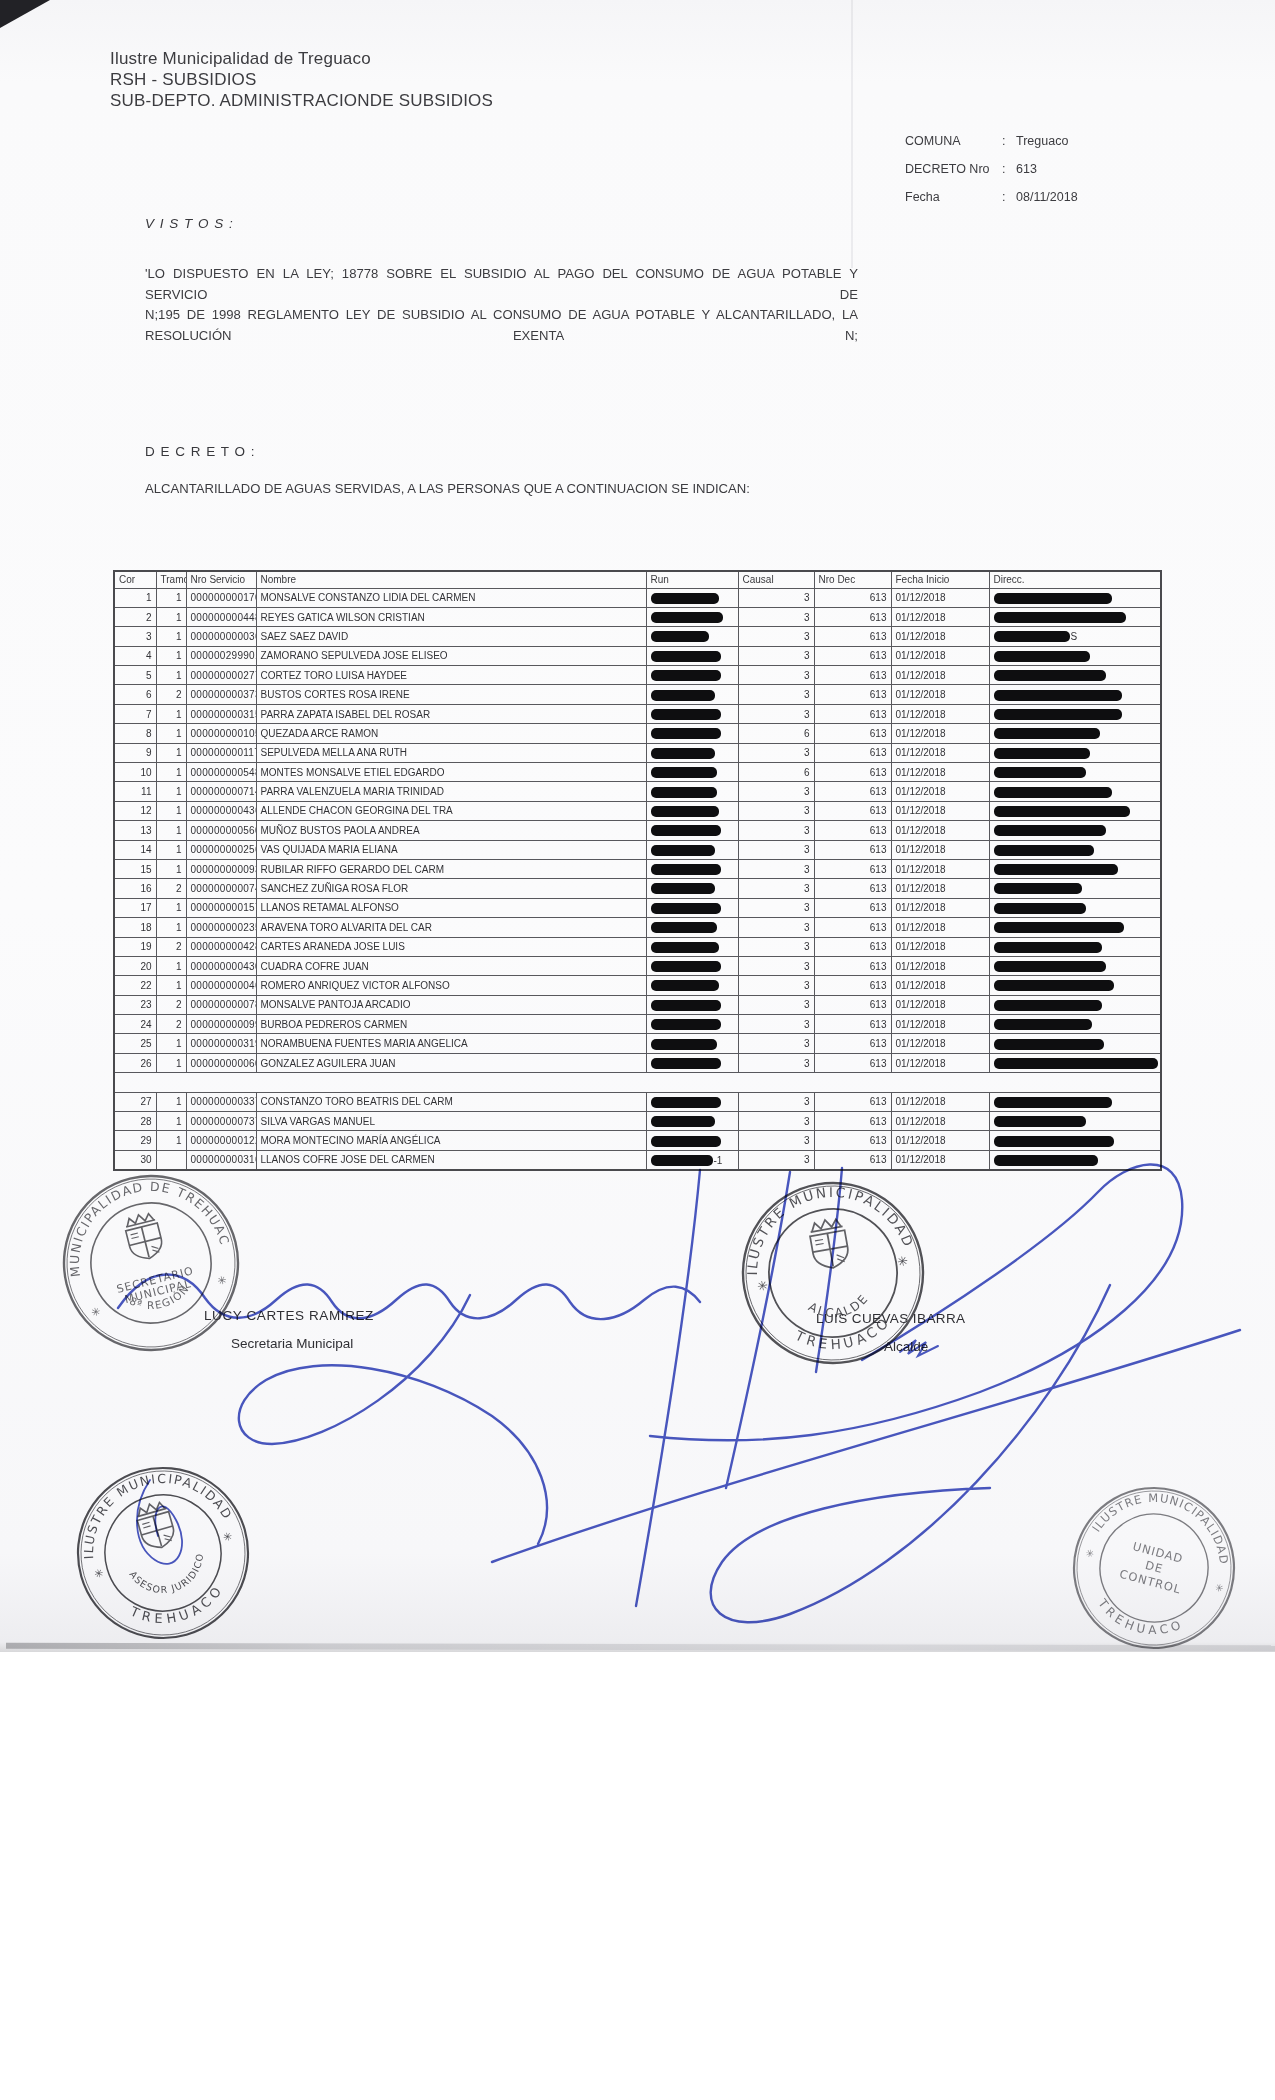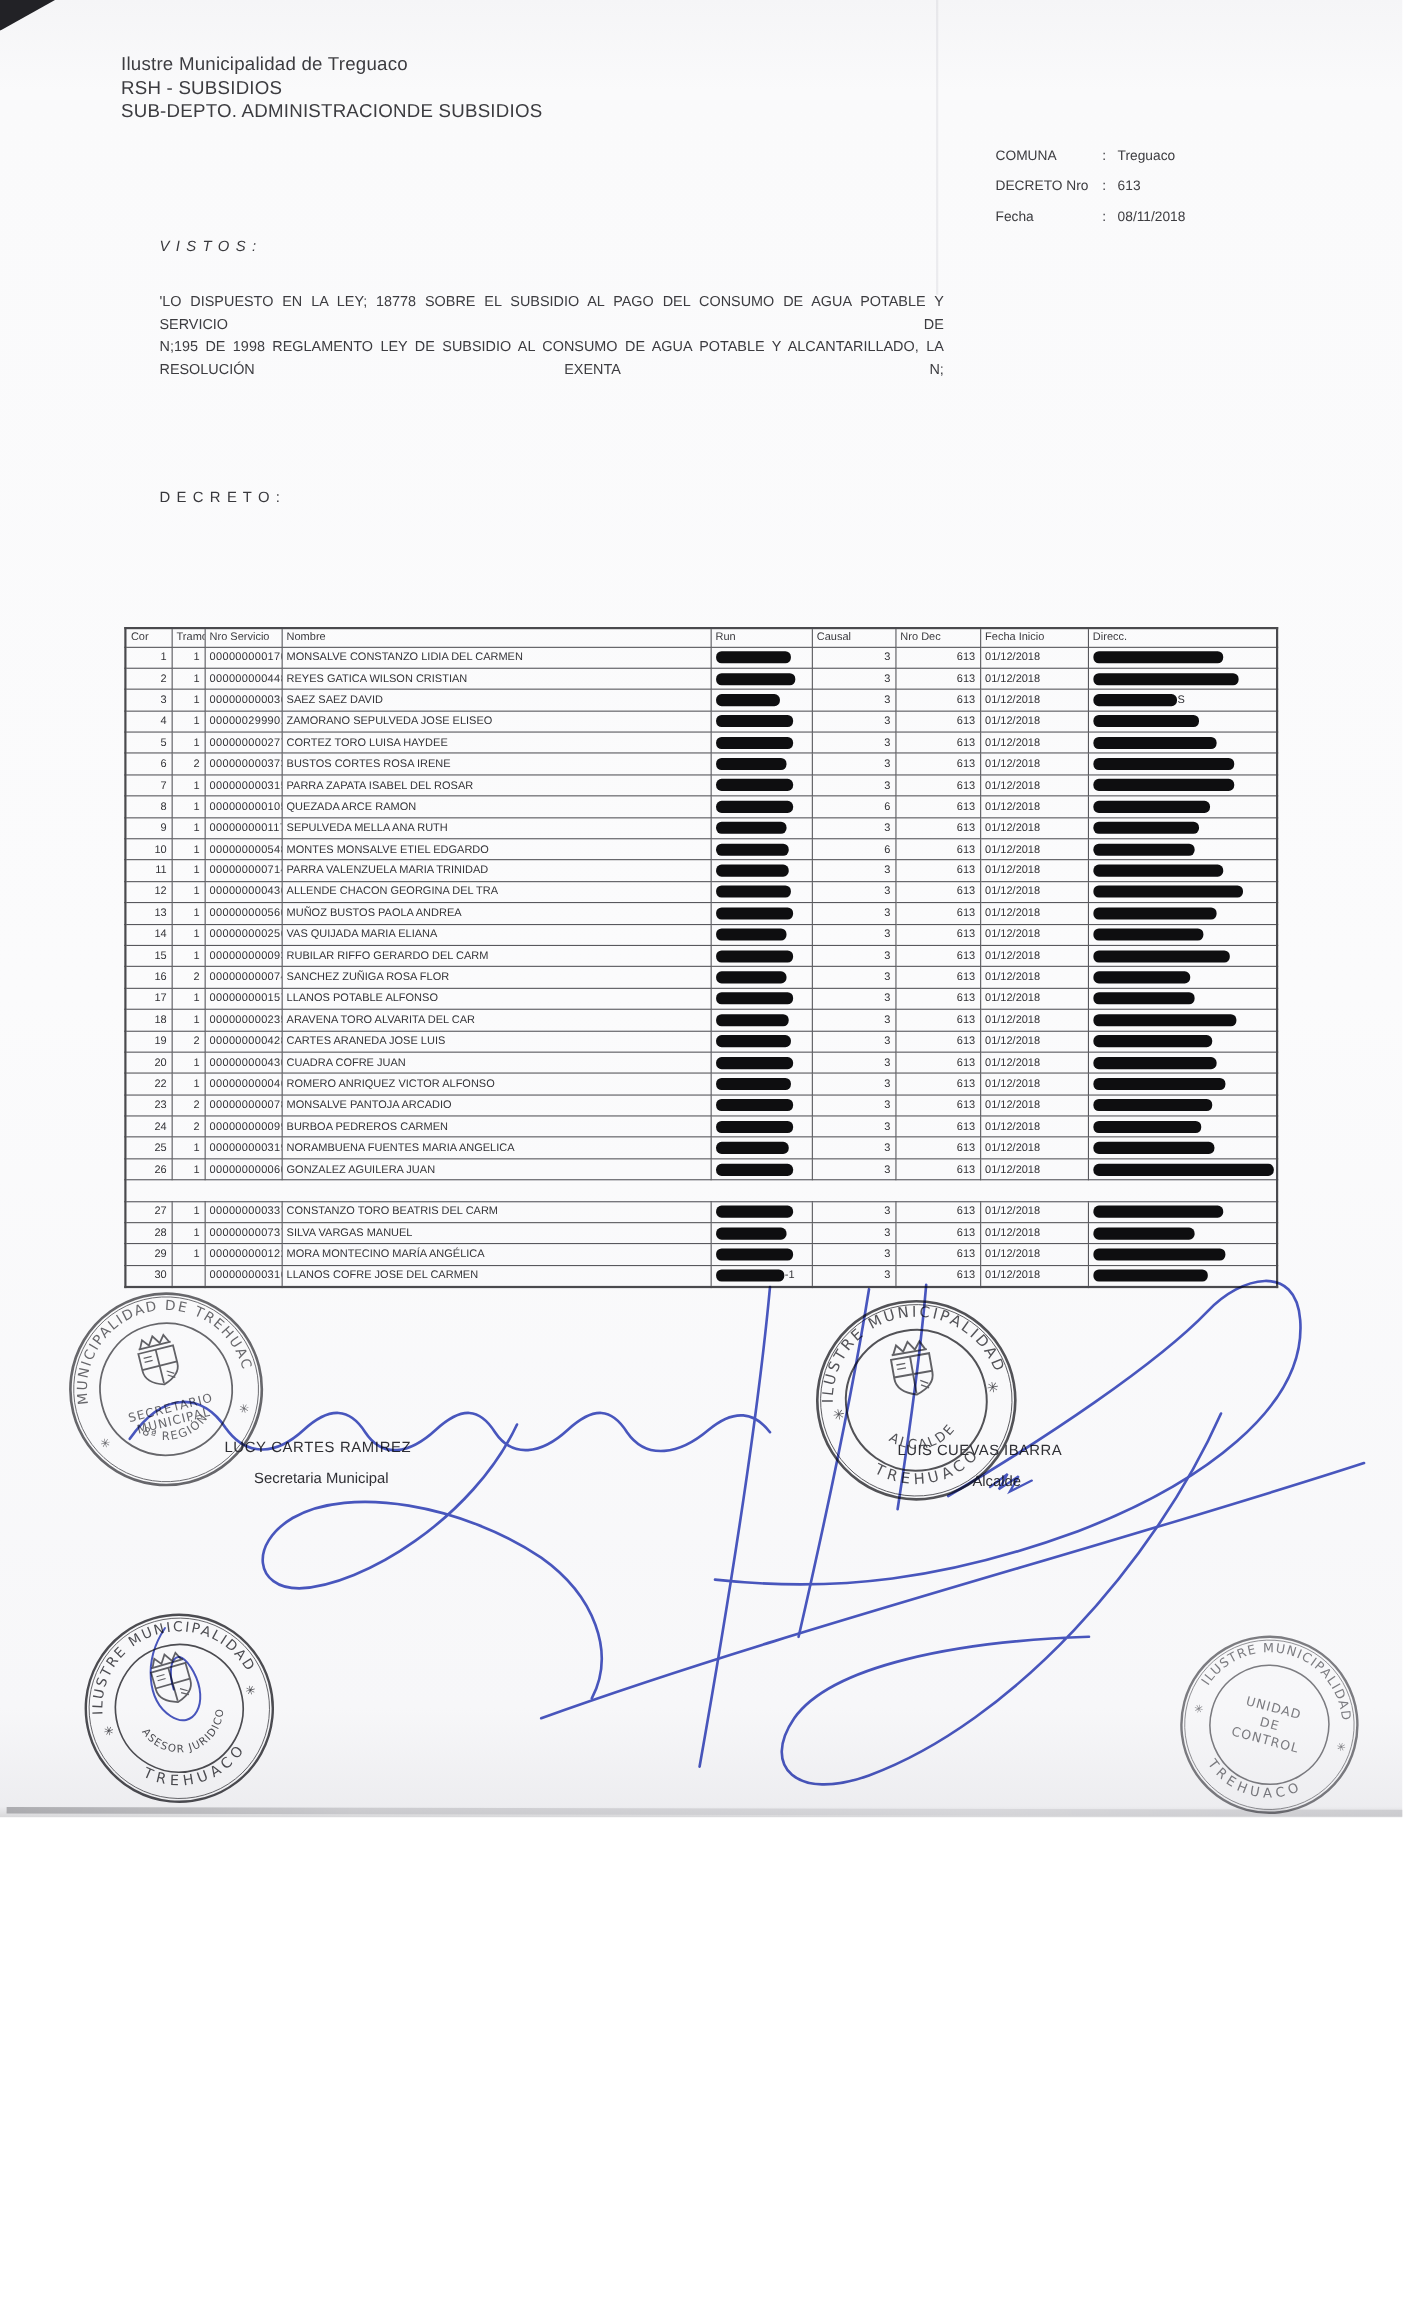--- a/index.html
+++ b/index.html
@@ -96,20 +96,21 @@
   </div>
 
   <div class="abs h-vistos">V I S T O S :</div>
   <div class="abs para">
     <div class="jline">'LO DISPUESTO EN LA LEY; 18778 SOBRE EL SUBSIDIO AL PAGO DEL CONSUMO DE AGUA POTABLE Y SERVICIO DE</div>
     <div class="jline">N;195 DE 1998 REGLAMENTO LEY DE SUBSIDIO AL CONSUMO DE AGUA POTABLE Y ALCANTARILLADO, LA RESOLUCIÓN EXENTA N;</div>
   </div>
 
   <div class="abs h-decreto">D E C R E T O :</div>
   <div class="abs dec-par">
+    <div>ALCANTARILLADO DE AGUAS SERVIDAS, A LAS PERSONAS QUE A CONTINUACION SE INDICAN:</div>
   </div>
 
   <table id="doc-table">
     <colgroup>
       <col style="width:42px">
         <col style="width:30px">
         <col style="width:70px">
         <col style="width:390px">
       <col style="width:92px">
         <col style="width:76px">
@@ -304,21 +305,21 @@
           <td class="runc"><span class="bar" style="width: 64px;"></span></td>
           <td class="num">3</td>
           <td class="num">613</td>
           <td class="fecha">01/12/2018</td>
           <td class="dirc"><span class="bar" style="width: 88px;"></span></td>
         </tr>
         <tr>
           <td class="num">17</td>
           <td class="num">1</td>
           <td class="serv">000000000157</td>
-          <td class="nom">LLANOS   POTABLE  ALFONSO</td>
+          <td class="nom">LLANOS   RETAMAL  ALFONSO</td>
           <td class="runc"><span class="bar" style="width: 70px;"></span></td>
           <td class="num">3</td>
           <td class="num">613</td>
           <td class="fecha">01/12/2018</td>
           <td class="dirc"><span class="bar" style="width: 92px;"></span></td>
         </tr>
         <tr>
           <td class="num">18</td>
           <td class="num">1</td>
           <td class="serv">000000000235</td>

